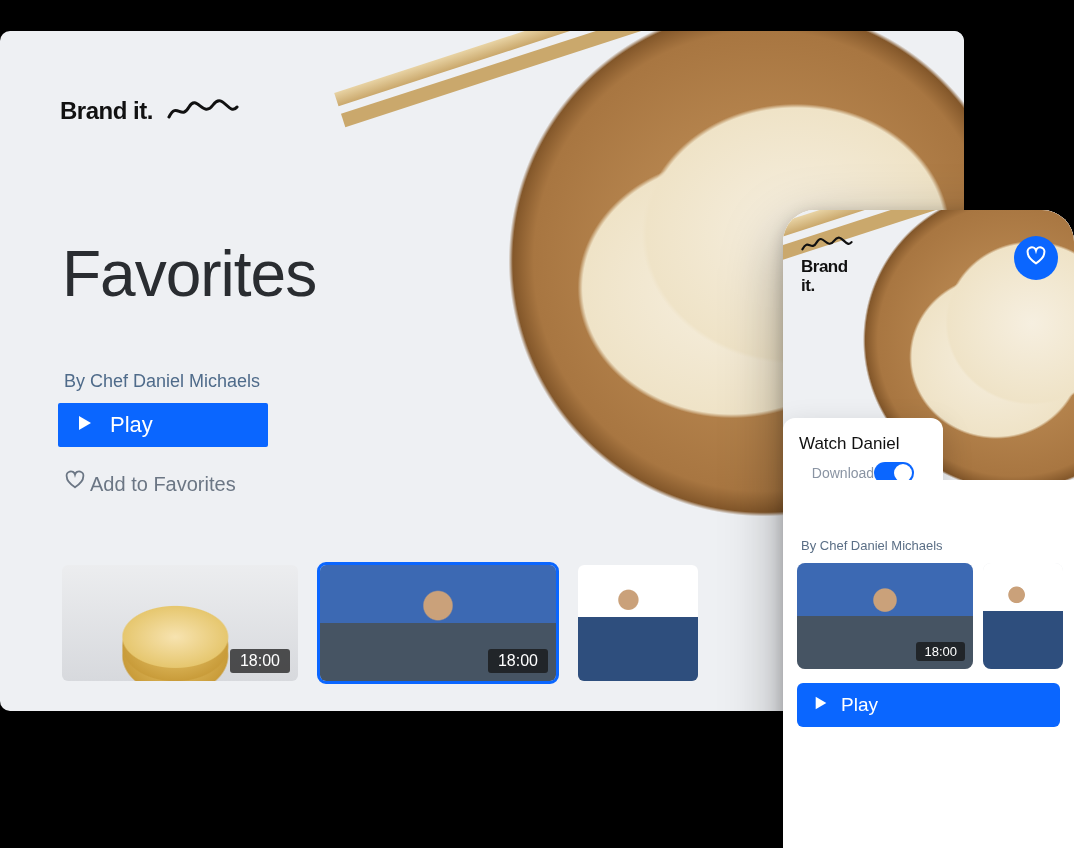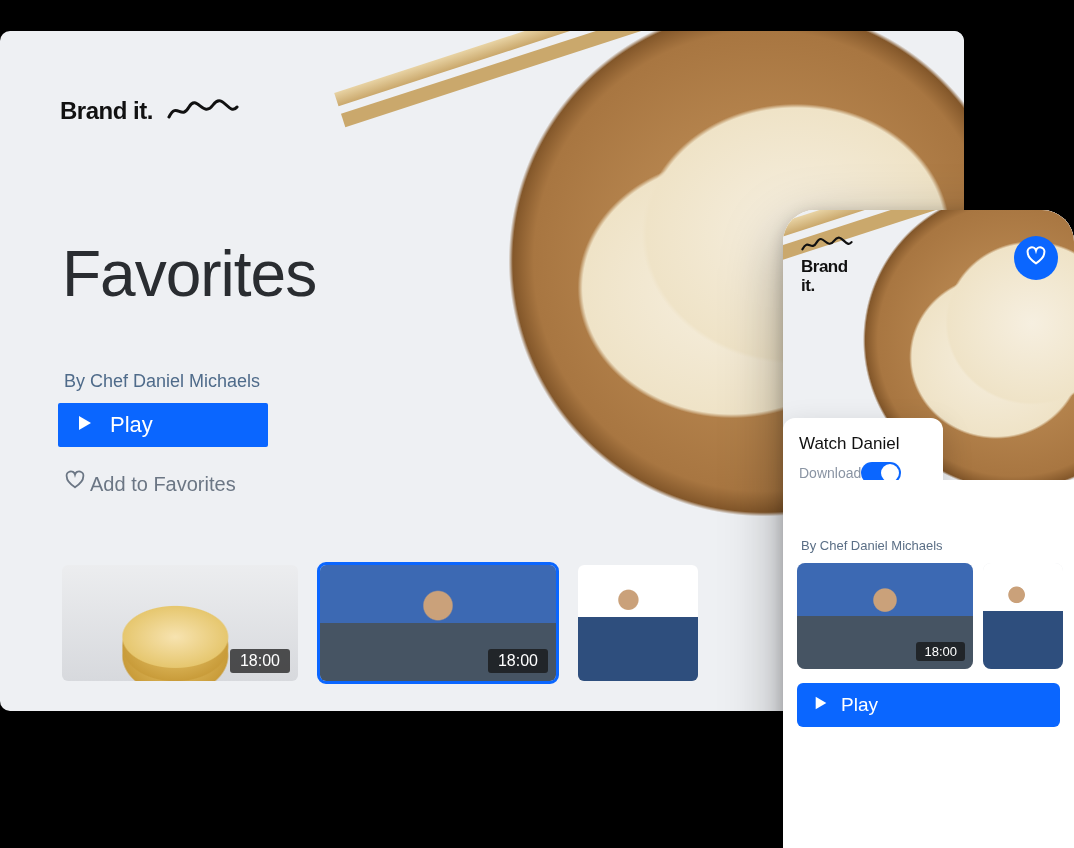--- a/index.html
+++ b/index.html
@@ -174,21 +174,21 @@
     left: 0px;
     top: 208px;
     width: 160px;
     background: #fff;
     border-radius: 12px;
     box-shadow: 0 10px 30px rgba(0,0,0,0.18);
     padding: 16px 16px 14px;
     z-index: 5;
   }
   .offline-title { font-size: 17px; color:#111; margin-bottom:8px; }
-  .offline-row { display:flex; align-items:center; justify-content:flex-start; }
+  .offline-row { display:flex; align-items:center; justify-content:center; }
   .offline-sub { font-size:14px; color:#8a94a3; }
   .toggle {
     width: 40px; height: 22px; border-radius: 11px; background:#0a66ff;
     position:relative; cursor:pointer;
   }
   .toggle::after {
     content:""; position:absolute; right:2px; top:2px; width:18px; height:18px;
     background:#fff; border-radius:50%;
   }
 

